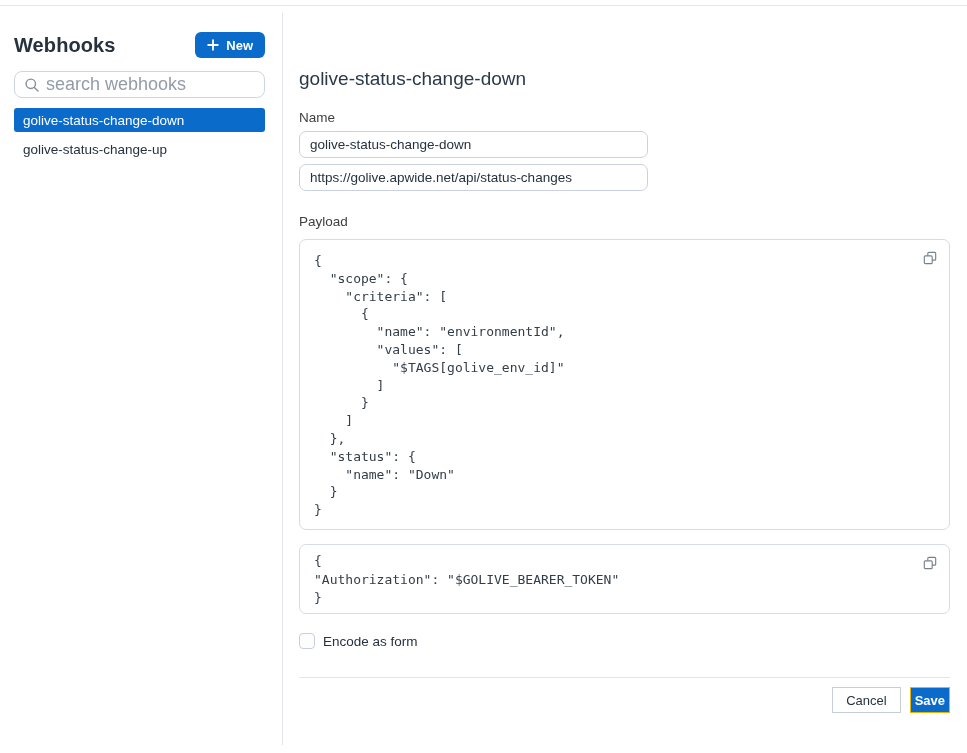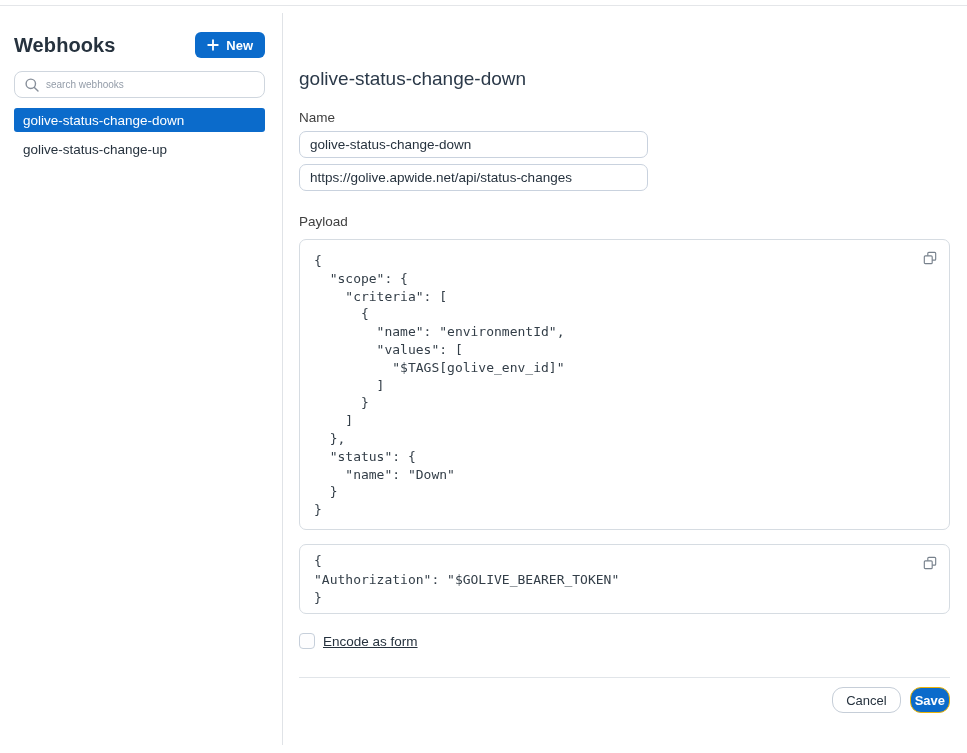--- a/index.html
+++ b/index.html
@@ -50,21 +50,21 @@
   }
   .search-box svg { position: absolute; left: 9px; top: 5px; }
   .search-input {
     width: 100%;
     height: 100%;
     border: none;
     outline: none;
     background: transparent;
     border-radius: 8px;
     padding: 0 8px 0 31px;
-    font-size: 10px;
+    font-size: 18px;
     font-family: "Liberation Sans", sans-serif;
     color: #26323e;
   }
   .search-input::placeholder { color: #939ca8; }
   .webhook-list { margin-top: 10px; }
   .webhook-item {
     height: 24px;
     display: flex;
     align-items: center;
     padding: 0 9px;
@@ -130,21 +130,21 @@
     padding: 0;
   }
 
   .checkbox-row {
     display: flex;
     align-items: center;
     gap: 8px;
     margin-top: 18px;
     font-size: 13.5px;
   }
-  .checkbox-row.encode-row { margin-top: 19px; text-decoration: underline; }
+  .checkbox-row.encode-row { margin-top: 19px; }
   .checkbox {
     width: 16px;
     height: 16px;
     border-radius: 4px;
     display: inline-flex;
     align-items: center;
     justify-content: center;
     cursor: pointer;
   }
   .checkbox.checked { background: #0b6bcb; }
@@ -154,21 +154,21 @@
   .footer-divider { margin-top: 28px; width: 651px; border-top: 1px solid #e1e5e9; }
   .footer {
     width: 651px;
     margin-top: 9px;
     display: flex;
     justify-content: flex-end;
     gap: 9px;
   }
   .btn {
     height: 26px;
-    border-radius: 11px;
+    border-radius: 0;
     font-size: 13px;
     font-family: "Liberation Sans", sans-serif;
     cursor: pointer;
     display: inline-flex;
     align-items: center;
     justify-content: center;
   }
   .btn-cancel {
     background: #ffffff;
     border: 1px solid #c6ced8;

